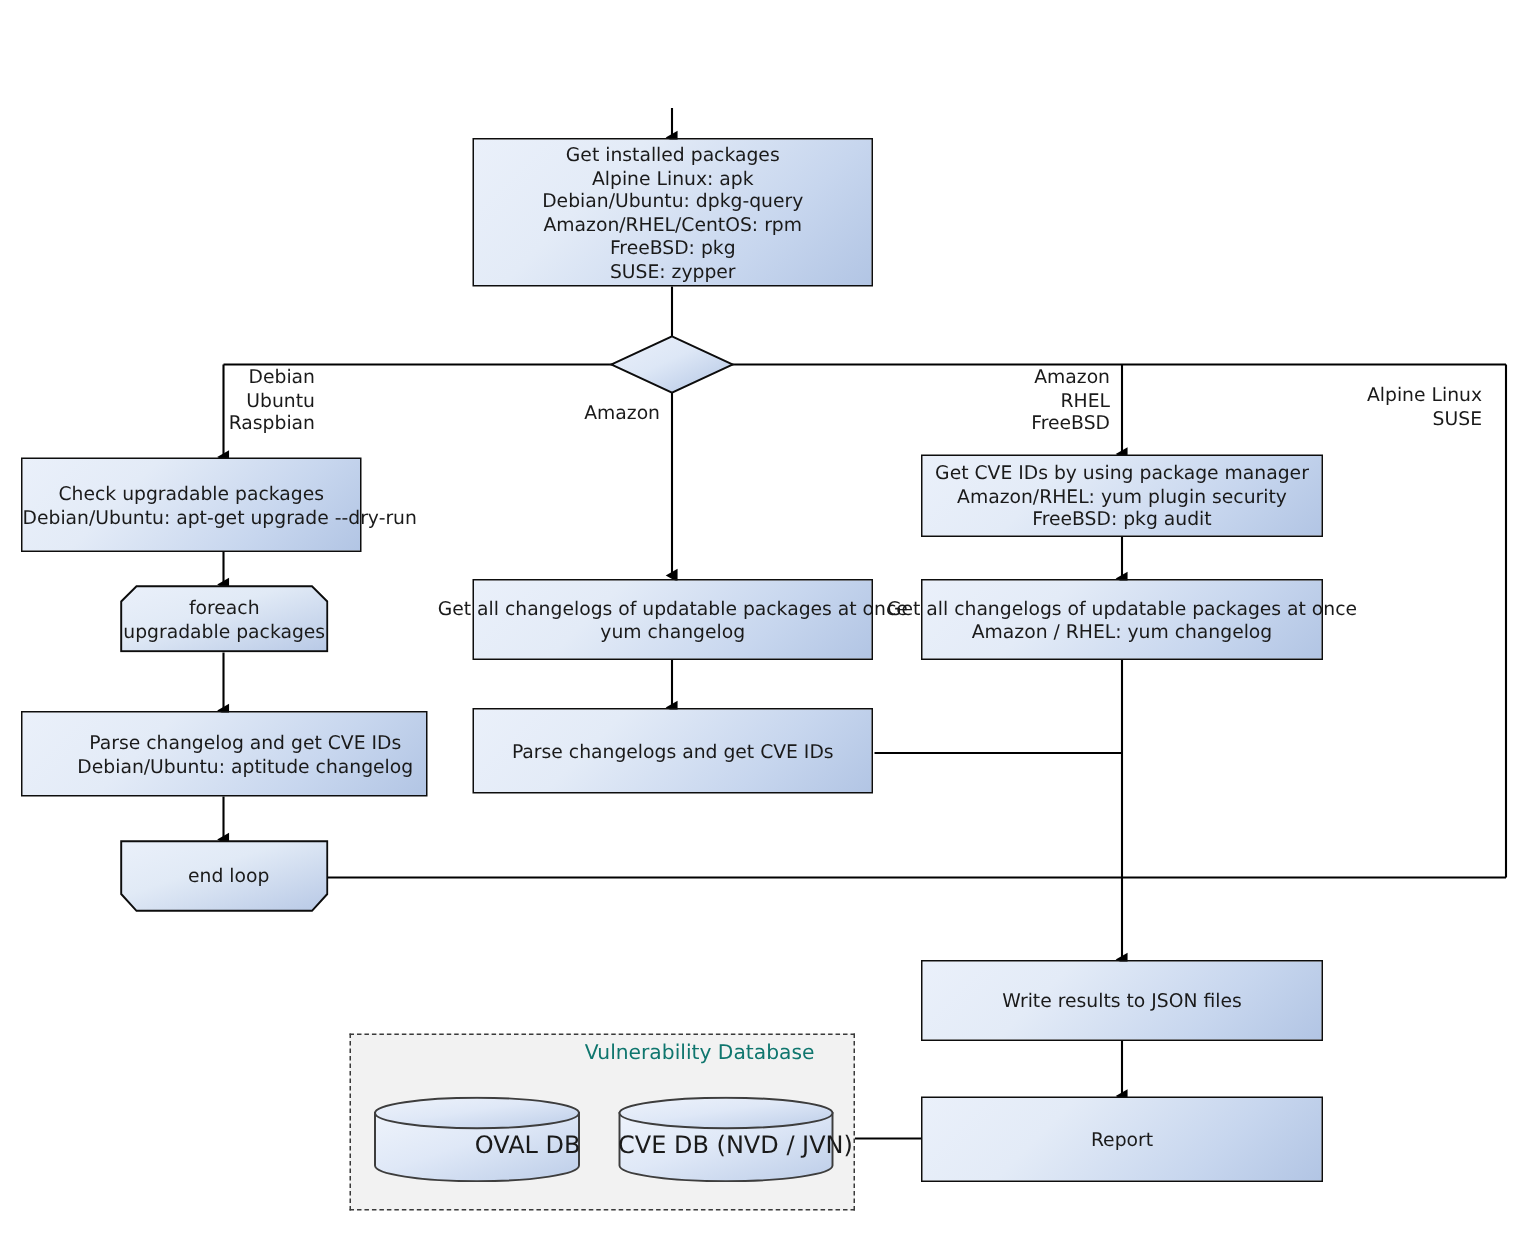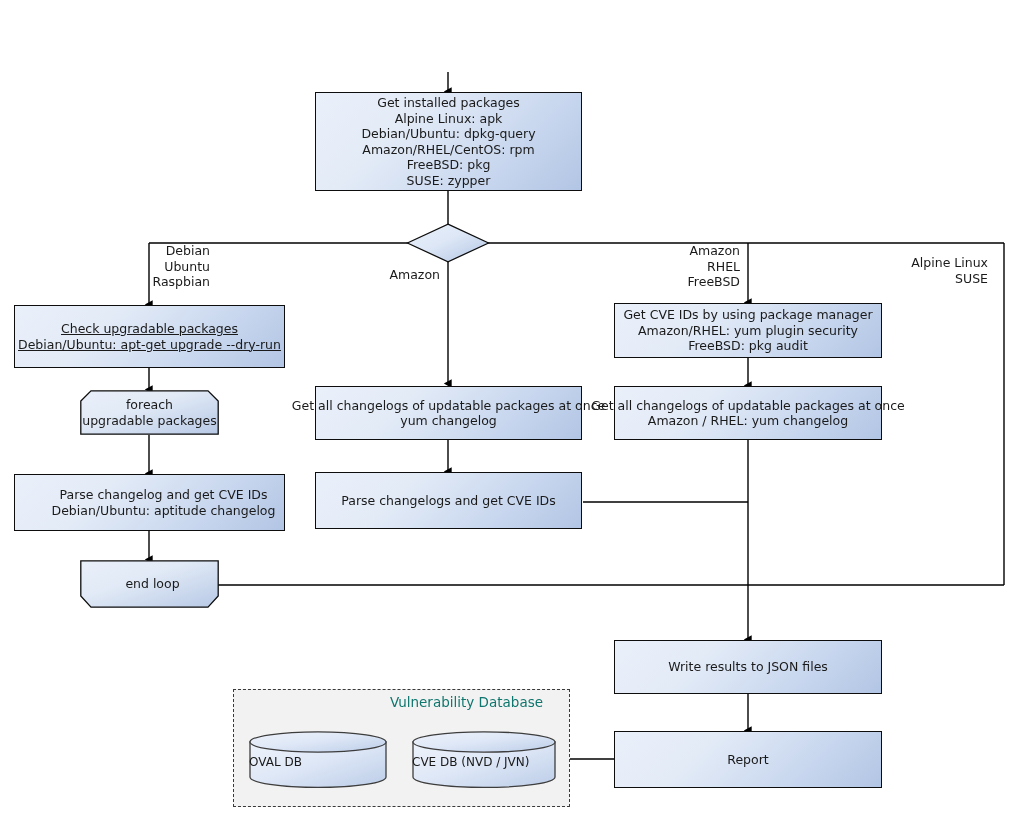--- a/index.html
+++ b/index.html
@@ -92,22 +92,22 @@
   
   .cyl {
     position: absolute;
   }
   .cyl .lbl {
     position: absolute;
     left: 0;
     right: 0;
     top: 50%;
     transform: translateY(-35%);
-    text-align: left;
-    font-size: 12px;
+    text-align: right;
+    font-size: 16px;
     color: #1a1a1a;
     z-index: 3;
     white-space: nowrap;
   }
   
   .edge-label {
     position: absolute;
     font-size: 12.5px;
     line-height: 15.5px;
     color: #1a1a1a;
@@ -186,21 +186,21 @@
 
   <div class="edge-label el-right" style="left:340px; top:267px; width:100px;">Amazon</div>
 
   <div class="edge-label el-right" style="left:630px; top:243px; width:110px;">Amazon
 RHEL
 FreeBSD</div>
 
   <div class="edge-label el-right" style="left:860px; top:255px; width:128px;">Alpine Linux
 SUSE</div>
 
-  <div class="node proc" style="left:14px; top:305px; width:271px; height:63px;text-decoration:underline;">
+  <div class="node proc" style="left:14px; top:305px; width:227px; height:63px;">
     <span class="lbl">Check upgradable packages<br>Debian/Ubuntu: apt-get upgrade --dry-run</span>
   </div>
 
   <div class="node foreach" style="left:80px; top:390px; width:139px; height:45px;">
     <svg class="shape" width="139" height="45" viewBox="0 0 139 45" preserveAspectRatio="none">
       <defs>
         <linearGradient id="gfe" x1="0" y1="0" x2="1" y2="1">
           <stop offset="0%" stop-color="#eaf0fa"></stop>
           <stop offset="40%" stop-color="#e1eaf6"></stop>
           <stop offset="100%" stop-color="#b8c9e6"></stop>

